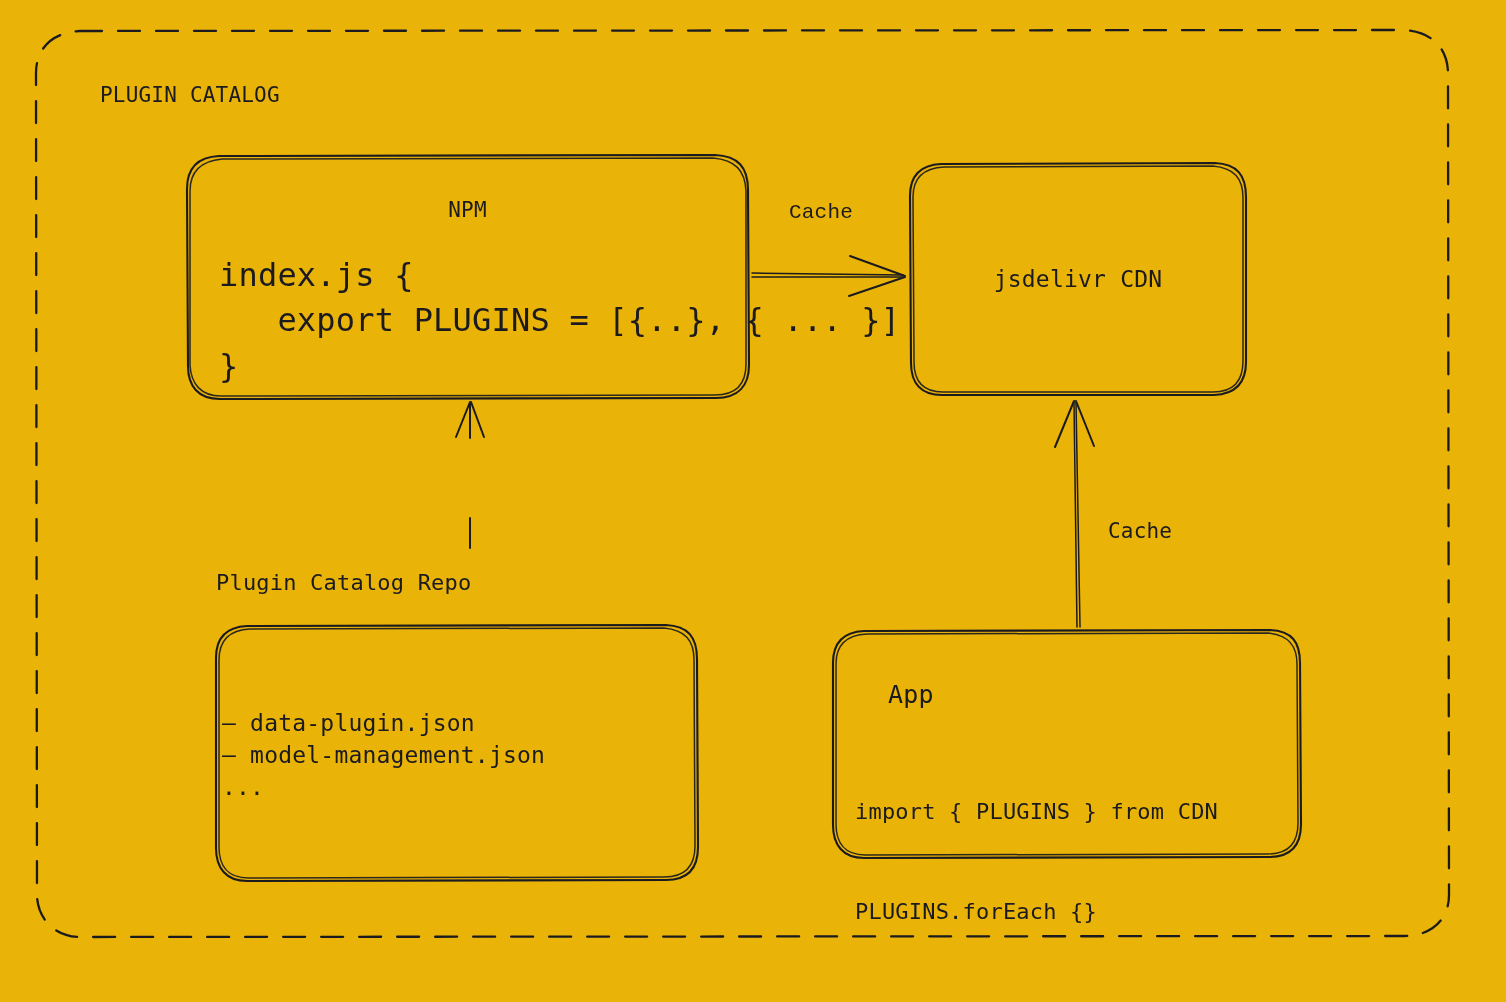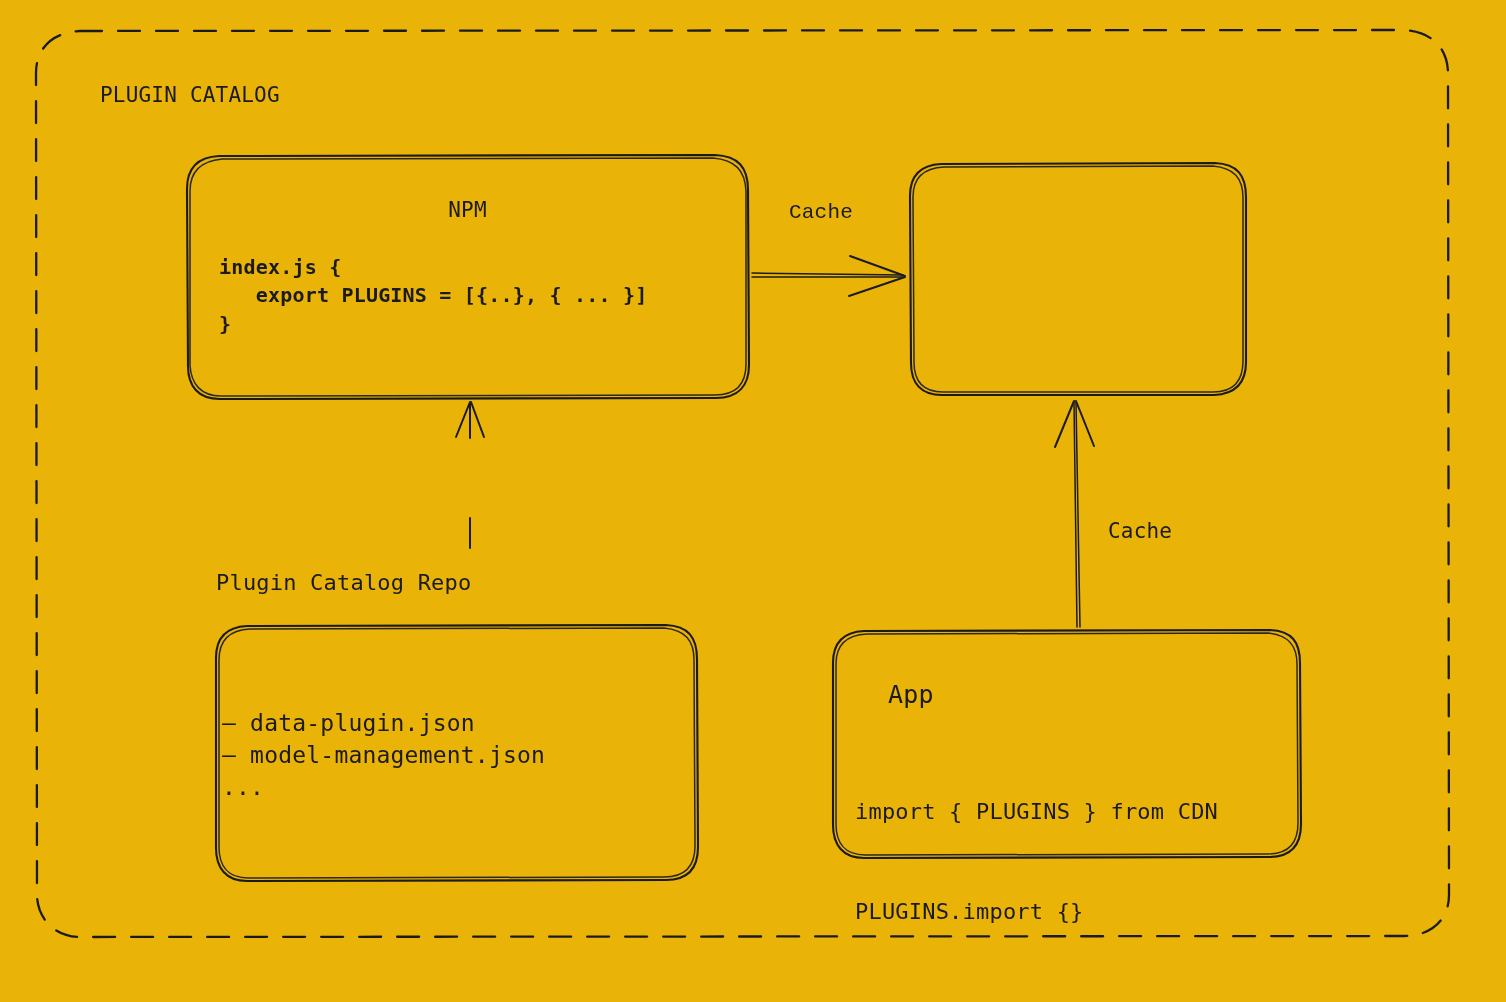--- a/index.html
+++ b/index.html
@@ -58,23 +58,22 @@
   #npm-title {
     left: 187px;
     top: 197px;
     width: 561px;
     text-align: center;
     font-size: 21px;
   }
   #npm-code {
     left: 219px;
     top: 253px;
-    font-size: 20px;
+    font-size: 32px;
     line-height: 1.42;
-    font-weight: bold;
   }
   #cdn-title {
     left: 910px;
     top: 264px;
     width: 336px;
     text-align: center;
     font-size: 23px;
   }
   #cache-label {
     left: 789px;
@@ -245,37 +244,38 @@
   </svg>
 
   <div class="lbl" id="group-title">PLUGIN CATALOG</div>
 
   <div class="lbl" id="npm-title">NPM</div>
 
   <div class="lbl" id="npm-code">index.js {
    export PLUGINS = [{..}, { ... }]
 }</div>
 
+  <div class="lbl" id="cdn-title">jsdelivr CDN</div>
 
   <div class="lbl" id="cache-label">Cache</div>
 
 
   <div class="lbl" id="import-label">Cache</div>
 
   <div class="lbl" id="repo-label">Plugin Catalog Repo</div>
 
   <div class="lbl" id="repo-files">– data-plugin.json
 – model-management.json
 ...</div>
 
   <div class="lbl" id="app-title">App</div>
 
   <div class="lbl" id="app-code">
     <span class="app-code-line">import { PLUGINS } from CDN</span>
-    <span class="app-code-line">PLUGINS.import {}</span>
+    <span class="app-code-line">PLUGINS.forEach {}</span>
   </div>
 
   <div class="hit" style="left:187px;top:155px;width:562px;height:245px;"></div>
   <div class="hit" style="left:910px;top:163px;width:337px;height:233px;"></div>
   <div class="hit" style="left:216px;top:625px;width:483px;height:257px;"></div>
   <div class="hit" style="left:833px;top:630px;width:469px;height:229px;"></div>
 
 </div>
 
 </body></html>

